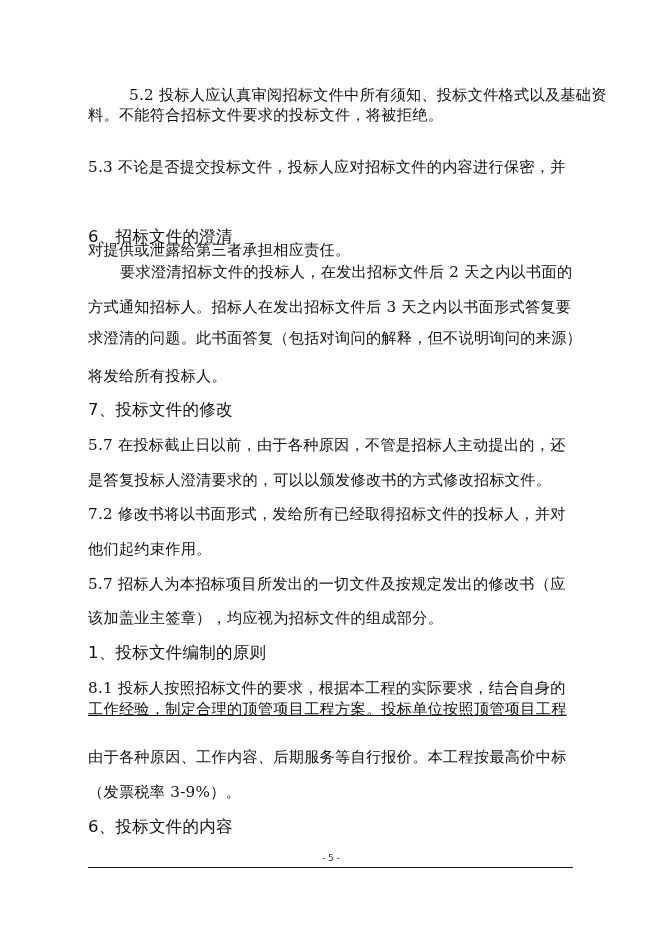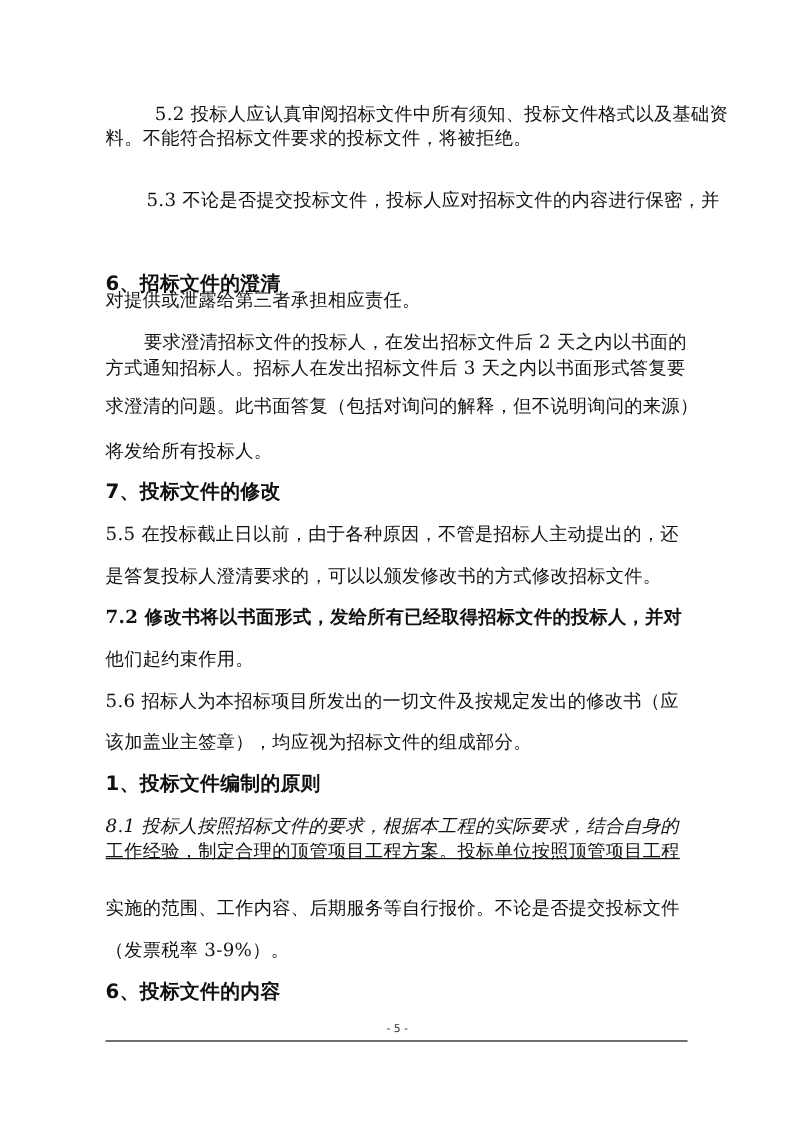--- a/index.html
+++ b/index.html
@@ -1,49 +1,49 @@
 <!DOCTYPE html>
 <html><head>
 <meta charset="utf-8">
 <style>
   html, body { margin: 0; padding: 0; background: #ffffff; }
   body { width: 662px; height: 936px; position: relative; overflow: hidden;
          font-family: "DejaVu Serif", "Liberation Serif", serif; color: #111; }
   .page { position: absolute; left: 88px; top: 84px; width: 485px; }
   .line { position: absolute; left: 0; width: 485px; font-size: 15.2px; line-height: 22px;
           white-space: nowrap; letter-spacing: 0.25px; text-align: justify; }
-  .heading { font-family: "DejaVu Sans", "Liberation Sans", sans-serif; font-weight: bold; font-size: 16.5px; }
+  .heading { font-family: "DejaVu Sans", "Liberation Sans", sans-serif; font-weight: normal; font-size: 16.5px; }
   .indent { padding-left: 32px; }
   .footer-num { position: absolute; top: 853px; left: 0; width: 662px; text-align: center;
                 font-size: 9px; color: #333; font-family: "DejaVu Sans", sans-serif; }
   .footer-rule { position: absolute; top: 867px; left: 88px; width: 485px; height: 0;
                  border-top: 1.5px solid #111; }
 </style>
 </head>
 <body>
 
 <div class="page" id="page">
     <div class="line" style="top: 0; margin-left: 41px;">5.2 投标人应认真审阅招标文件中所有须知、投标文件格式以及基础资</div>
     <div class="line" style="top: 20px;">料。不能符合招标文件要求的投标文件，将被拒绝。</div>
-    <div class="line" style="top: 72px; margin-left: 34px;">5.3 不论是否提交投标文件，投标人应对招标文件的内容进行保密，并</div>
+    <div class="line" style="top: 72px;">5.3 不论是否提交投标文件，投标人应对招标文件的内容进行保密，并</div>
     <div class="line" style="top: 107px; margin-top: 48px;">对提供或泄露给第三者承担相应责任。</div>
     <div class="line heading" style="top: 142px;">6、招标文件的澄清</div>
-    <div class="line indent" style="top: 190px;">要求澄清招标文件的投标人，在发出招标文件后 2 天之内以书面的</div>
+    <div class="line indent" style="top: 177px;">要求澄清招标文件的投标人，在发出招标文件后 2 天之内以书面的</div>
     <div class="line" style="top: 212px;">方式通知招标人。招标人在发出招标文件后 3 天之内以书面形式答复要</div>
     <div class="line" style="top: 243px;">求澄清的问题。此书面答复（包括对询问的解释，但不说明询问的来源）</div>
     <div class="line" style="top: 281px;">将发给所有投标人。</div>
     <div class="line heading" style="top: 315px;">7、投标文件的修改</div>
-    <div class="line" style="top: 350px;">5.5 在投标截止日以前，由于各种原因，不管是招标人主动提出的，还</div>
+    <div class="line" style="top: 350px;">5.7 在投标截止日以前，由于各种原因，不管是招标人主动提出的，还</div>
     <div class="line" style="top: 385px;">是答复投标人澄清要求的，可以以颁发修改书的方式修改招标文件。</div>
-    <div class="line" style="top: 419px; font-weight: bold;">7.2 修改书将以书面形式，发给所有已经取得招标文件的投标人，并对</div>
+    <div class="line" style="top: 419px;">7.2 修改书将以书面形式，发给所有已经取得招标文件的投标人，并对</div>
     <div class="line" style="top: 454px;">他们起约束作用。</div>
-    <div class="line" style="top: 489px;">5.6 招标人为本招标项目所发出的一切文件及按规定发出的修改书（应</div>
+    <div class="line" style="top: 489px;">5.7 招标人为本招标项目所发出的一切文件及按规定发出的修改书（应</div>
     <div class="line" style="top: 523px;">该加盖业主签章），均应视为招标文件的组成部分。</div>
     <div class="line heading" style="top: 558px;">1、投标文件编制的原则</div>
-    <div class="line" style="top: 593px; font-style: italic;">8.1 投标人按照招标文件的要求，根据本工程的实际要求，结合自身的</div>
+    <div class="line" style="top: 593px;">8.1 投标人按照招标文件的要求，根据本工程的实际要求，结合自身的</div>
     <div class="line" style="top: 614px; text-decoration: underline;">工作经验，制定合理的顶管项目工程方案。投标单位按照顶管项目工程</div>
-    <div class="line" style="top: 662px;">实施的范围、工作内容、后期服务等自行报价。不论是否提交投标文件</div>
+    <div class="line" style="top: 662px;">由于各种原因、工作内容、后期服务等自行报价。本工程按最高价中标</div>
     <div class="line" style="top: 697px;">（发票税率 3-9%）。</div>
     <div class="line heading" style="top: 732px;">6、投标文件的内容</div>
   </div>
 
 <div class="footer-num">- 5 -</div>
 <div class="footer-rule"></div>
 
 </body></html>

